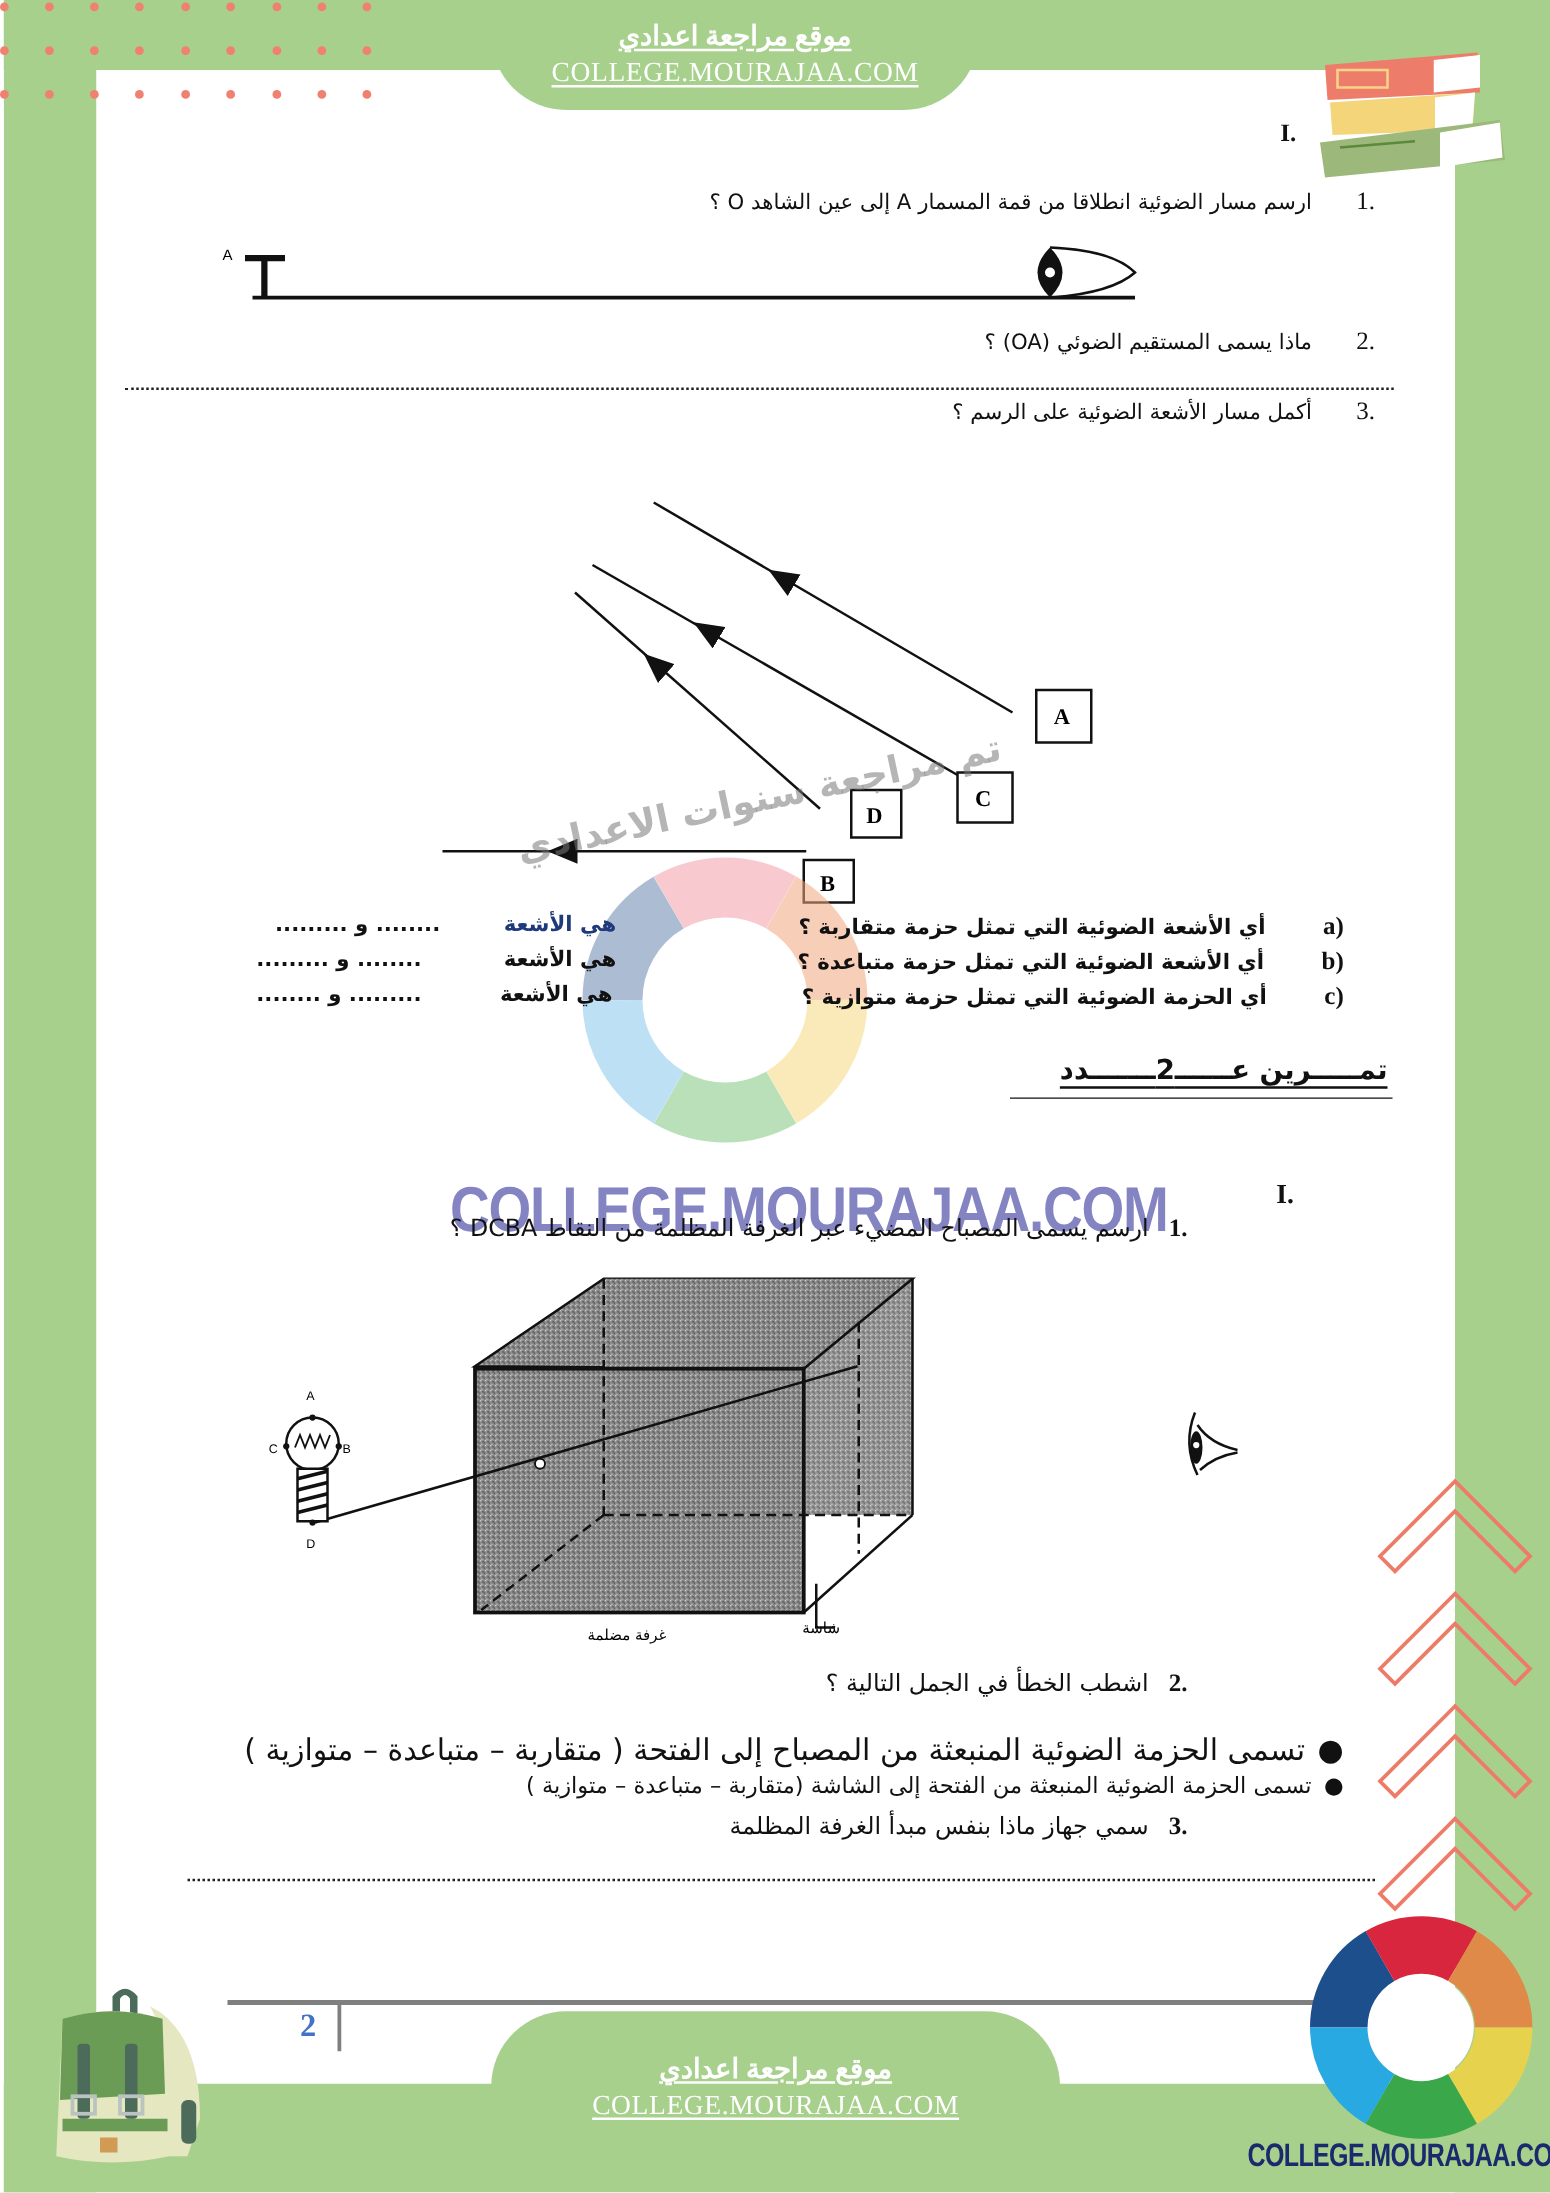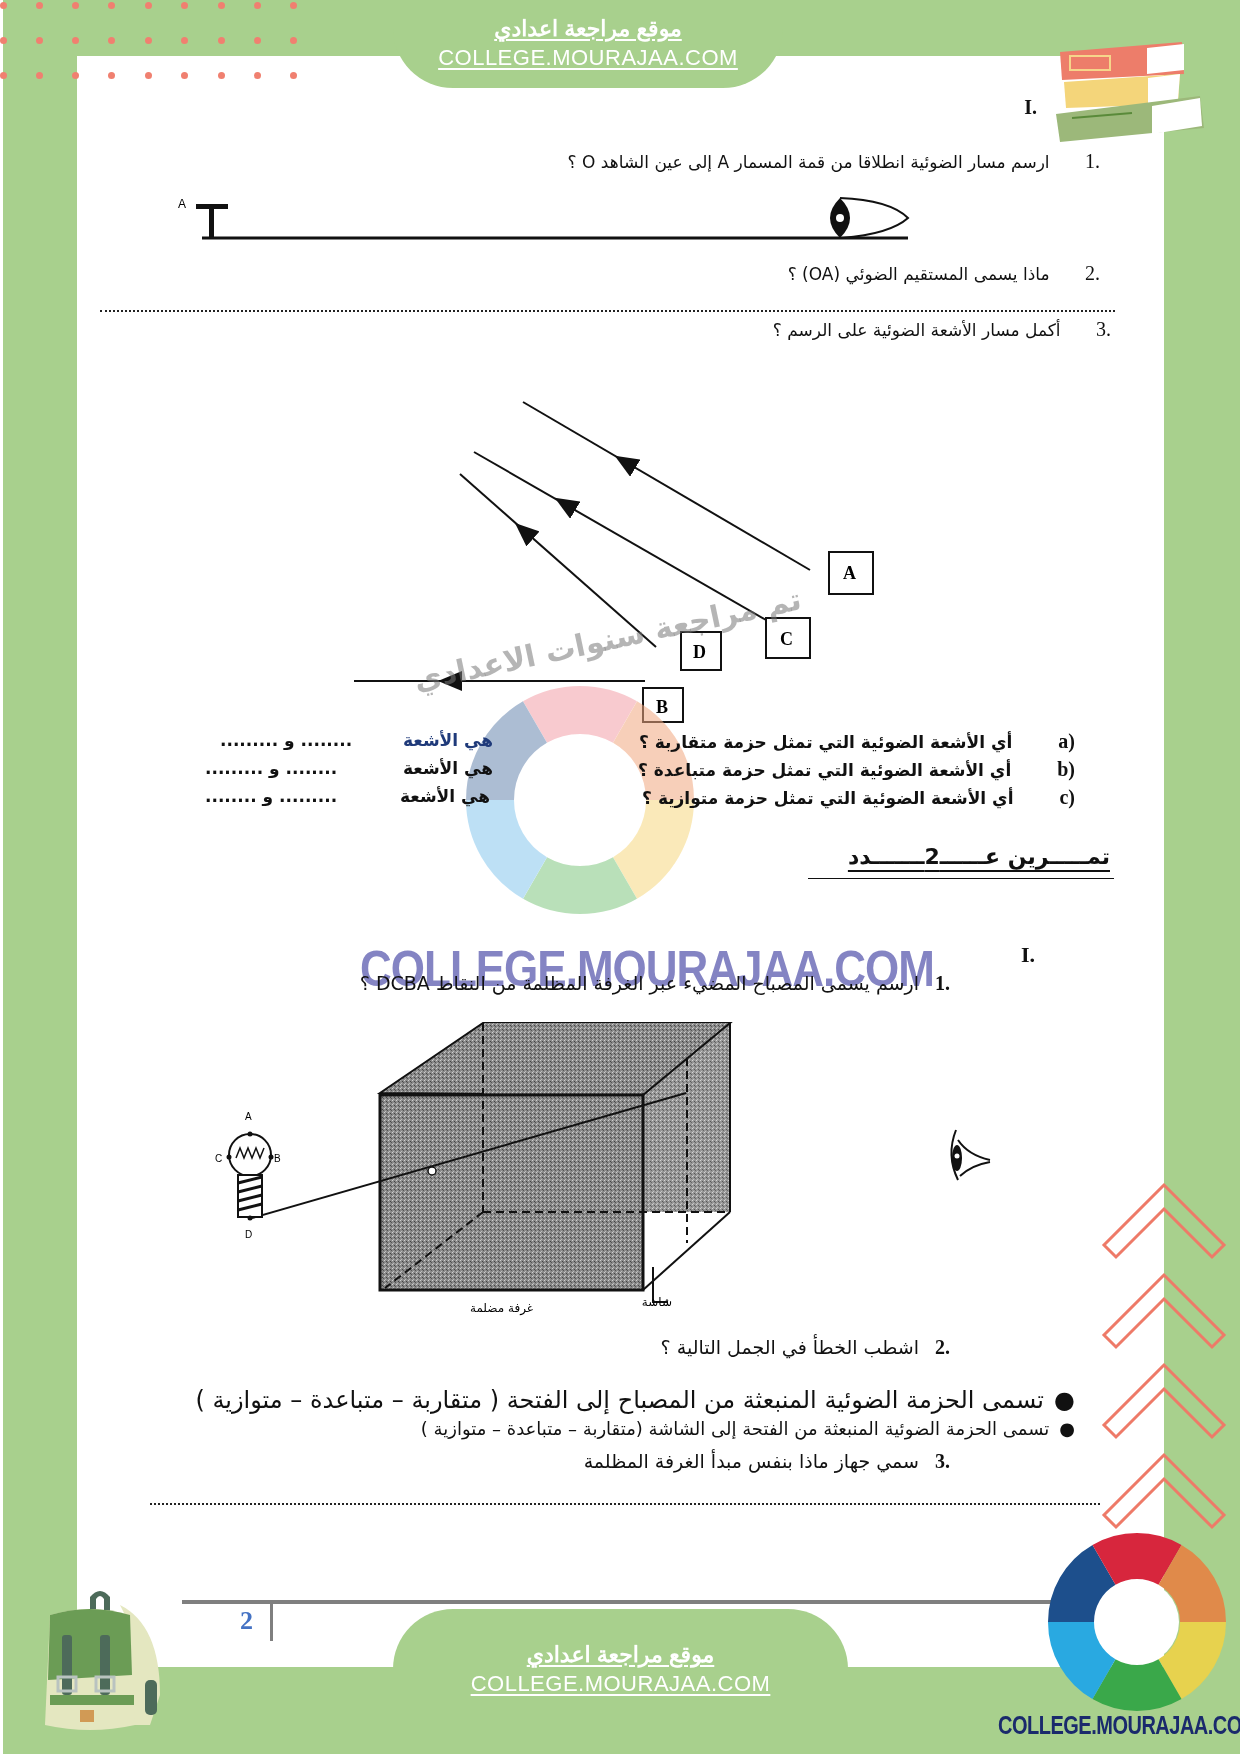--- a/index.html
+++ b/index.html
@@ -2,21 +2,21 @@
 <html><head>
 <meta charset="utf-8">
 <style>
   html, body { margin:0; padding:0; }
   body { width:1240px; height:1754px; position:relative; overflow:hidden; background:#fff;
          font-family:"DejaVu Sans", sans-serif; color:#111; }
   .green { background:#a8d08d; position:absolute; }
   .dot { position:absolute; width:7px; height:7px; border-radius:50%; background:#f08070; }
   .tab-top { position:absolute; left:393px; top:0; width:390px; height:88px; background:#a8d08d;
              border-radius:0 0 60px 60px; }
-  .brand { position:absolute; color:#fff; text-align:center; font-family:Liberation Sans, sans-serif;
+  .brand { position:absolute; color:#fff; text-align:center; font-family:Liberation Serif, serif;
            text-decoration:underline; text-underline-offset:3px; }
   .brand .ar { font-size:22px; font-weight:bold; display:block; line-height:30px; direction:rtl; }
   .brand .en { font-size:22px; display:block; line-height:28px; letter-spacing:0.5px; }
   .rtl { direction:rtl; position:absolute; font-family:"DejaVu Sans", sans-serif; white-space:nowrap; }
   .q { font-size:17px;text-align:right; }
   .num { font-family:"Liberation Serif", serif; font-size:20px; }
   .dotted-line { position:absolute; border-top:2px dotted #222; height:0; }
   svg { position:absolute; overflow:visible; }
   .box-label { font-family:"Liberation Serif", serif; font-weight:bold; font-size:18px; }
   .footer-num { position:absolute; left:240px; top:1606px; font-family:"Liberation Serif", serif;
@@ -100,21 +100,21 @@
   <path d="M670 8 Q720 10 738 28 Q720 44 672 48" fill="none" stroke="#111" stroke-width="2"></path>
 </svg>
 
 <div class="rtl q" style="right:140px;top:262px;">
   <span class="num" style="margin-left:30px;">.2</span>
   <span>ماذا يسمى المستقيم الضوئي  (OA)  ؟</span>
 </div>
 
 <div class="dotted-line" style="left:100px;top:310px;width:1015px;"></div>
 
-<div class="rtl q" style="right:129px;top:318px;">
+<div class="rtl q" style="right:140px;top:318px;">
   <span class="num" style="margin-left:30px;">.3</span>
   <span>أكمل مسار الأشعة الضوئية على الرسم  ؟</span>
 </div>
 
 <svg style="left:0;top:0;" width="1240" height="760">
   <defs>
     <marker id="arr" markerWidth="12" markerHeight="10" refX="6" refY="5" orient="auto">
       <path d="M0 0 L12 5 L0 10 Z" fill="#111"></path>
     </marker>
   </defs>
@@ -169,21 +169,21 @@
   </div>
   <div class="rtl q" style="right:747px;top:758px;font-weight:bold;">
     <span>هي الأشعة</span>
   </div>
   <div class="rtl q" style="left:205px;top:758px;font-weight:bold;">
     <span>........   و  .........</span>
   </div>
 
   <div class="rtl q" style="right:165px;top:786px;font-weight:bold;">
     <span class="num" style="margin-left:40px;">(c</span>
-    <span>أي الأشعة الضوئية  التي تمثل حزمة متوازية   ؟</span>
+    <span>أي الحزمة الضوئية  التي تمثل حزمة متوازية   ؟</span>
   </div>
   <div class="rtl q" style="right:750px;top:786px;font-weight:bold;">
     <span>هي الأشعة</span>
   </div>
   <div class="rtl q" style="left:205px;top:786px;font-weight:bold;">
     <span>.........   و  ........</span>
   </div>
 </div>
 
 <div class="rtl" style="right:130px;top:844px;font-size:22px;font-weight:bold;text-decoration:underline;text-underline-offset:6px;">تمـــــرين عــــــ2ـــــــدد</div>

